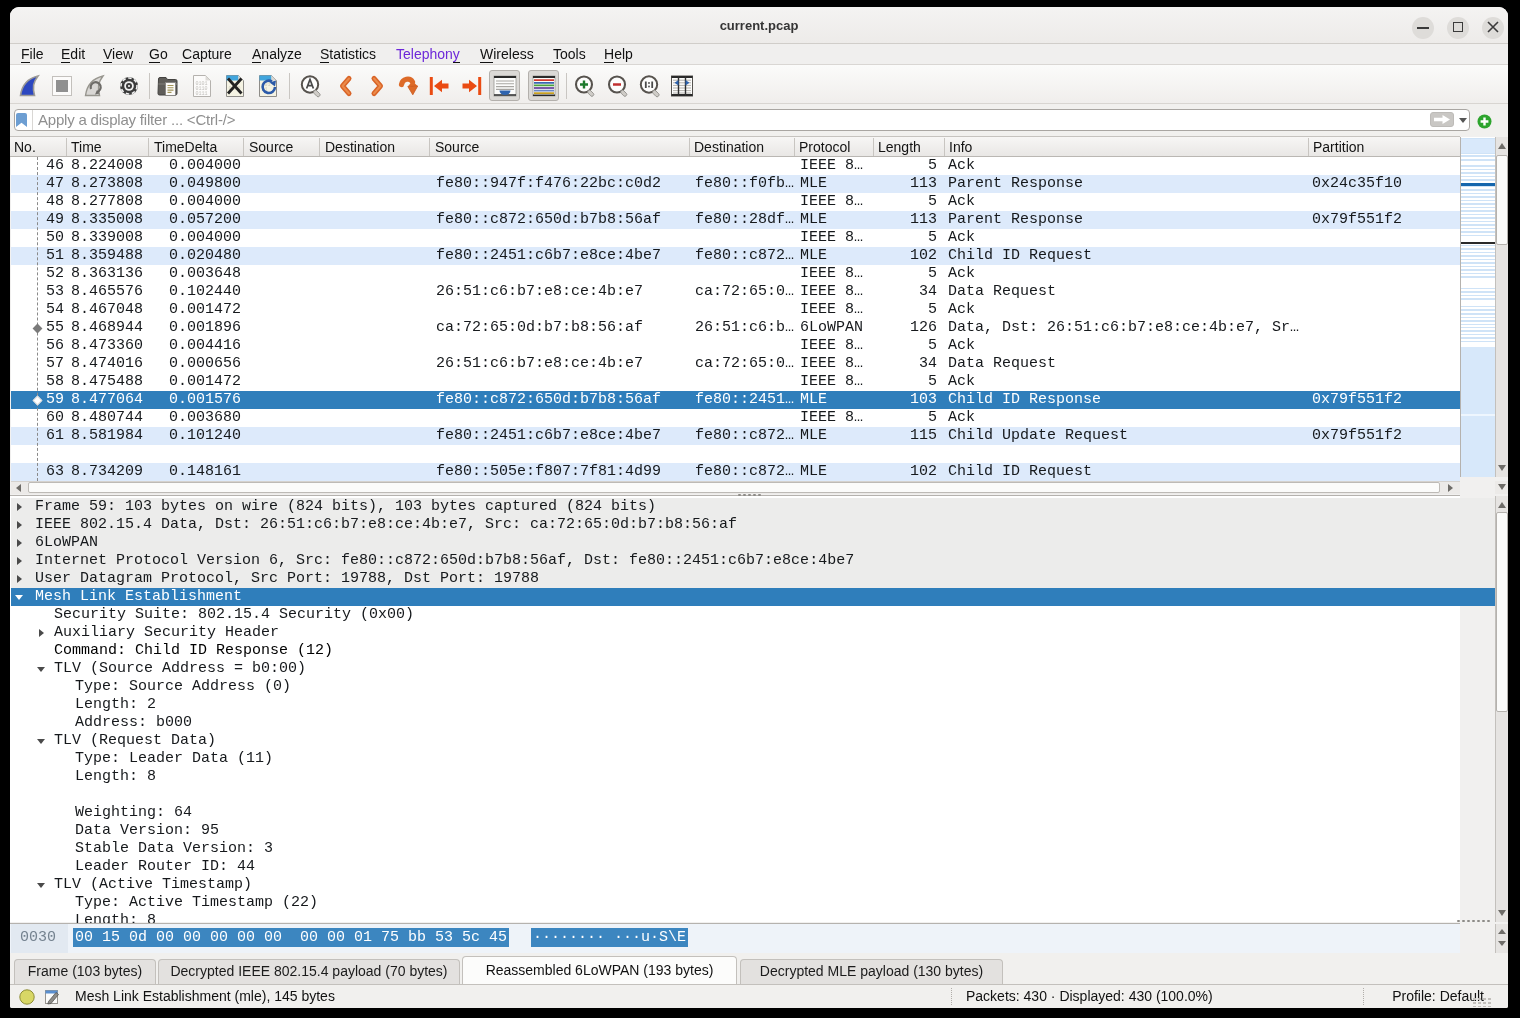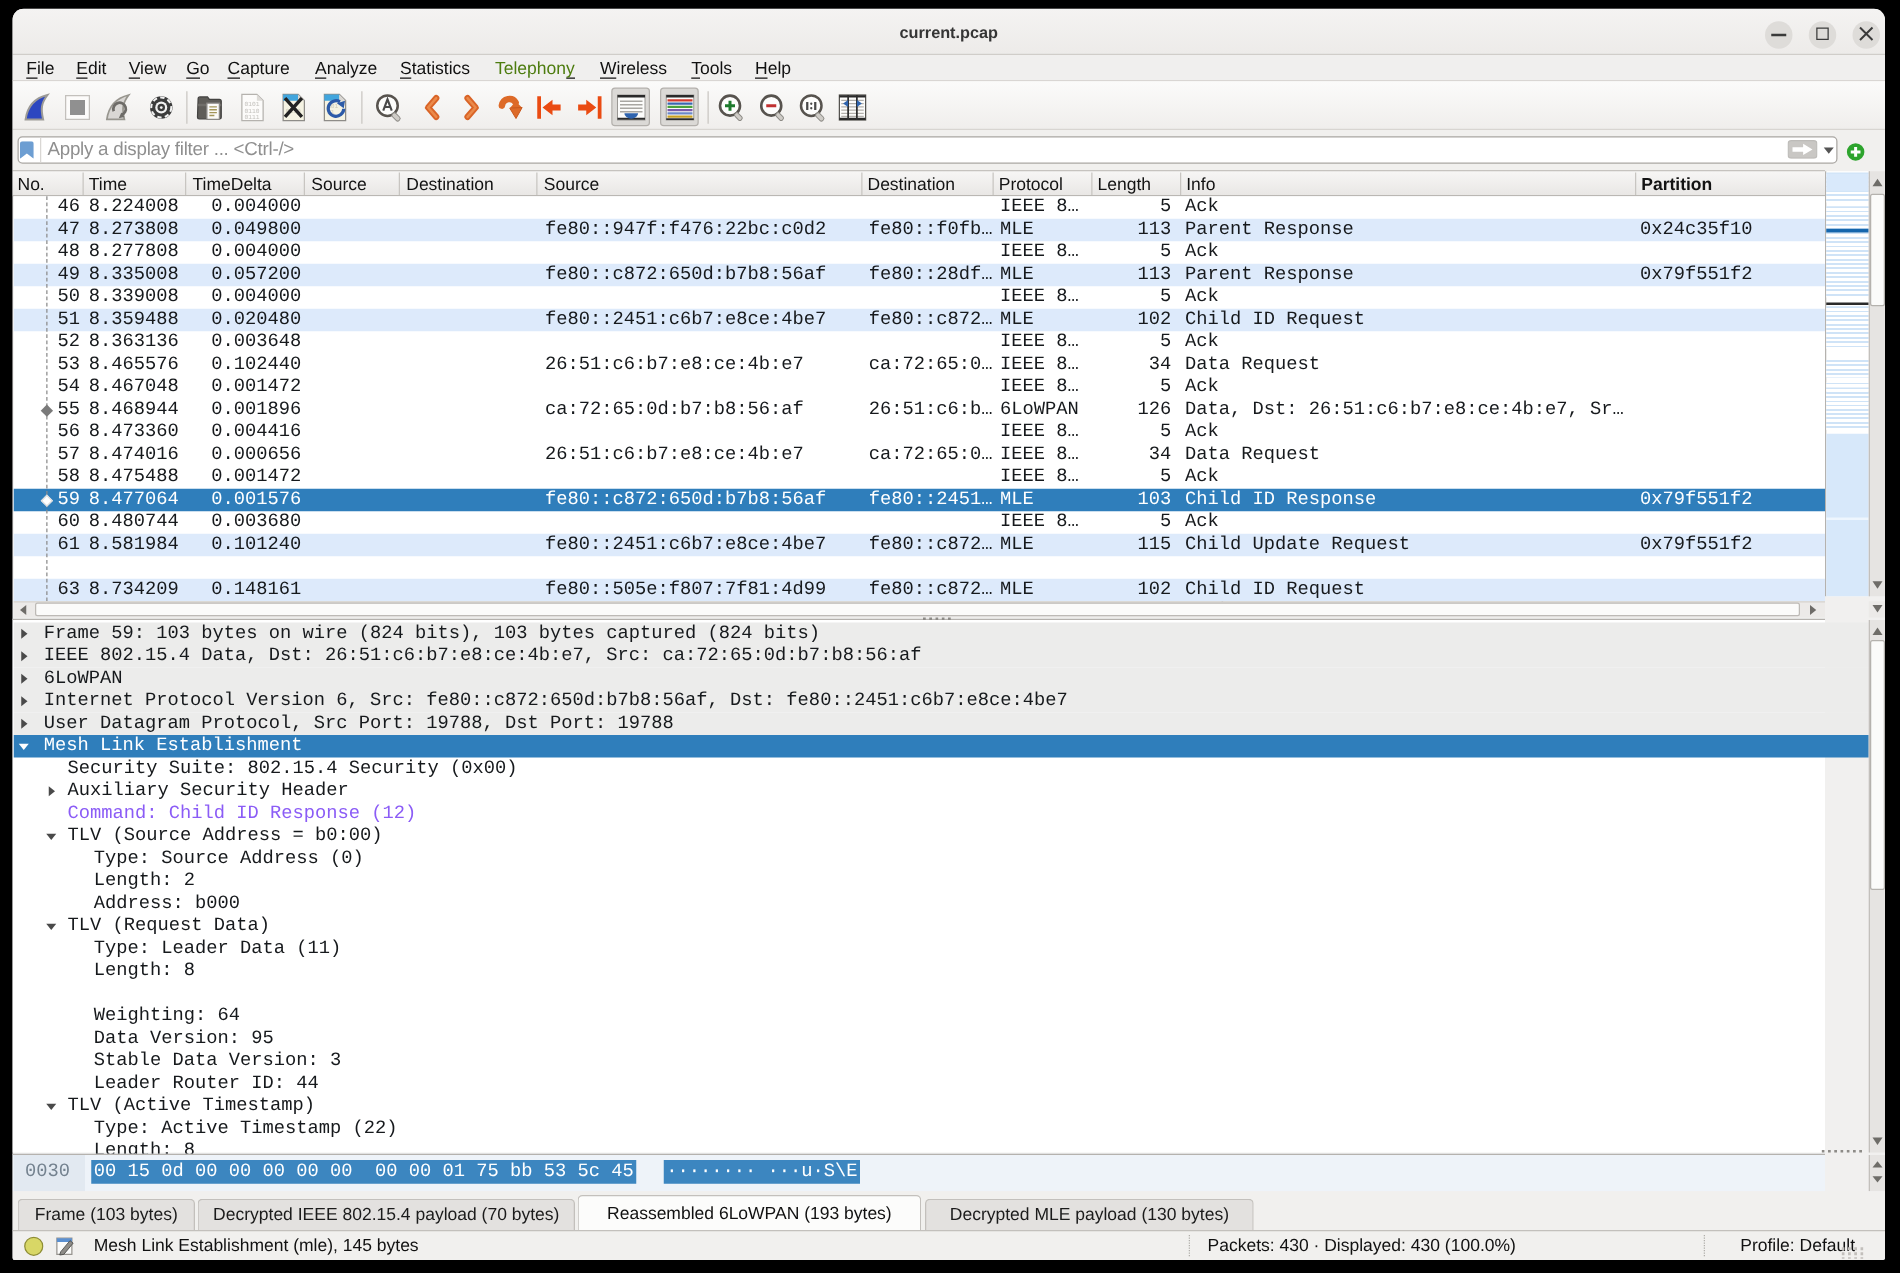--- a/index.html
+++ b/index.html
@@ -28,21 +28,21 @@
         <path d="M1 1 L11 11 M11 1 L1 11" stroke="#3a3a3a" stroke-width="1.6"></path>
       </svg>
 <div class="a" style="left:10px;top:44px;width:1498px;height:21px;background:#f0efee;border-bottom:1px solid #d9d6d3"></div>
 <div class="a" style="left:21px;top:45px;height:20px;line-height:19px;font-size:14px;color:#111"><span style="border-bottom:1.5px solid #111">F</span>ile</div>
 <div class="a" style="left:61px;top:45px;height:20px;line-height:19px;font-size:14px;color:#111"><span style="border-bottom:1.5px solid #111">E</span>dit</div>
 <div class="a" style="left:103px;top:45px;height:20px;line-height:19px;font-size:14px;color:#111"><span style="border-bottom:1.5px solid #111">V</span>iew</div>
 <div class="a" style="left:149px;top:45px;height:20px;line-height:19px;font-size:14px;color:#111"><span style="border-bottom:1.5px solid #111">G</span>o</div>
 <div class="a" style="left:182px;top:45px;height:20px;line-height:19px;font-size:14px;color:#111"><span style="border-bottom:1.5px solid #111">C</span>apture</div>
 <div class="a" style="left:252px;top:45px;height:20px;line-height:19px;font-size:14px;color:#111"><span style="border-bottom:1.5px solid #111">A</span>nalyze</div>
 <div class="a" style="left:320px;top:45px;height:20px;line-height:19px;font-size:14px;color:#111"><span style="border-bottom:1.5px solid #111">S</span>tatistics</div>
-<div class="a" style="left:396px;top:45px;height:32px;line-height:19px;font-size:14px;color:#4d7c0f">Telephon<span style="border-bottom:1.5px solid #111">y</span></div>
+<div class="a" style="left:396px;top:45px;height:32px;line-height:19px;font-size:14px;color:#6d28d9">Telephon<span style="border-bottom:1.5px solid #111">y</span></div>
 <div class="a" style="left:480px;top:45px;height:32px;line-height:19px;font-size:14px;color:#111"><span style="border-bottom:1.5px solid #111">W</span>ireless</div>
 <div class="a" style="left:553px;top:45px;height:20px;line-height:19px;font-size:14px;color:#111"><span style="border-bottom:1.5px solid #111">T</span>ools</div>
 <div class="a" style="left:604px;top:45px;height:20px;line-height:19px;font-size:14px;color:#111"><span style="border-bottom:1.5px solid #111">H</span>elp</div>
 <div class="a" style="left:10px;top:65px;width:1498px;height:39px;background:linear-gradient(#fbfbfa,#f0eeec);border-bottom:1px solid #d8d5d1"></div>
 <div class="a" style="left:149px;top:73px;width:1px;height:26px;background:#c9c6c2"></div>
 <div class="a" style="left:288.5px;top:73px;width:1px;height:26px;background:#c9c6c2"></div>
 <div class="a" style="left:566px;top:73px;width:1px;height:26px;background:#c9c6c2"></div>
 <div class="a" style="left:489px;top:70px;width:31px;height:31px;background:#dbd9d6;border:1px solid #b3b0ac;border-radius:3px"></div>
 <div class="a" style="left:528px;top:70px;width:31px;height:31px;background:#dbd9d6;border:1px solid #b3b0ac;border-radius:3px"></div>
 <svg class="a" style="left:18.0px;top:74.0px" width="24" height="24" viewBox="0 0 24 24">
@@ -181,21 +181,21 @@
 <div class="a" style="left:14px;top:137px;height:20px;line-height:20px;font-size:14px;font-weight:500;color:#131313">No.</div>
 <div class="a" style="left:71px;top:137px;height:20px;line-height:20px;font-size:14px;font-weight:500;color:#131313">Time</div>
 <div class="a" style="left:154px;top:137px;height:20px;line-height:20px;font-size:14px;font-weight:500;color:#131313">TimeDelta</div>
 <div class="a" style="left:249px;top:137px;height:20px;line-height:20px;font-size:14px;font-weight:500;color:#131313">Source</div>
 <div class="a" style="left:325px;top:137px;height:20px;line-height:20px;font-size:14px;font-weight:500;color:#131313">Destination</div>
 <div class="a" style="left:435px;top:137px;height:20px;line-height:20px;font-size:14px;font-weight:500;color:#131313">Source</div>
 <div class="a" style="left:694px;top:137px;height:20px;line-height:20px;font-size:14px;font-weight:500;color:#131313">Destination</div>
 <div class="a" style="left:799px;top:137px;height:20px;line-height:20px;font-size:14px;font-weight:500;color:#131313">Protocol</div>
 <div class="a" style="left:878px;top:137px;height:20px;line-height:20px;font-size:14px;font-weight:500;color:#131313">Length</div>
 <div class="a" style="left:949px;top:137px;height:20px;line-height:20px;font-size:14px;font-weight:500;color:#131313">Info</div>
-<div class="a" style="left:1313px;top:137px;height:20px;line-height:20px;font-size:14px;font-weight:700;color:#131313">Partition</div>
+<div class="a" style="left:1313px;top:137px;height:20px;line-height:20px;font-size:14px;font-weight:400;color:#131313">Partition</div>
 <div class="a" style="left:66px;top:138px;width:1px;height:18px;background:#c8c5c1"></div>
 <div class="a" style="left:148px;top:138px;width:1px;height:18px;background:#c8c5c1"></div>
 <div class="a" style="left:243px;top:138px;width:1px;height:18px;background:#c8c5c1"></div>
 <div class="a" style="left:319px;top:138px;width:1px;height:18px;background:#c8c5c1"></div>
 <div class="a" style="left:429px;top:138px;width:1px;height:18px;background:#c8c5c1"></div>
 <div class="a" style="left:689px;top:138px;width:1px;height:18px;background:#c8c5c1"></div>
 <div class="a" style="left:794px;top:138px;width:1px;height:18px;background:#c8c5c1"></div>
 <div class="a" style="left:873px;top:138px;width:1px;height:18px;background:#c8c5c1"></div>
 <div class="a" style="left:944px;top:138px;width:1px;height:18px;background:#c8c5c1"></div>
 <div class="a" style="left:1308px;top:138px;width:1px;height:18px;background:#c8c5c1"></div>
@@ -268,21 +268,21 @@
       <div class="dr" style="top:552px;color:#16191c"><span style="position:absolute;left:24px">Internet Protocol Version 6, Src: fe80::c872:650d:b7b8:56af, Dst: fe80::2451:c6b7:e8ce:4be7</span></div>
 <div class="a" style="left:11px;top:570px;width:1484px;height:18px;background:#ececeb"></div>
 <div class="a" style="left:17px;top:575px;width:0;height:0;border-left:5px solid #4a4a4a;border-top:4px solid transparent;border-bottom:4px solid transparent"></div>
       <div class="dr" style="top:570px;color:#16191c"><span style="position:absolute;left:24px">User Datagram Protocol, Src Port: 19788, Dst Port: 19788</span></div>
 <div class="a" style="left:11px;top:588px;width:1484px;height:18px;background:#2f7ebb"></div>
 <div class="a" style="left:15px;top:595px;width:0;height:0;border-top:5px solid #fff;border-left:4px solid transparent;border-right:4px solid transparent"></div>
       <div class="dr" style="top:588px;color:#fff"><span style="position:absolute;left:24px">Mesh Link Establishment</span></div>
 <div class="dr" style="top:606px;color:#16191c"><span style="position:absolute;left:43px">Security Suite: 802.15.4 Security (0x00)</span></div>
 <div class="a" style="left:39px;top:629px;width:0;height:0;border-left:5px solid #4a4a4a;border-top:4px solid transparent;border-bottom:4px solid transparent"></div>
       <div class="dr" style="top:624px;color:#16191c"><span style="position:absolute;left:43px">Auxiliary Security Header</span></div>
-<div class="dr" style="top:642px;color:#8b5cf6"><span style="position:absolute;left:43px">Command: Child ID Response (12)</span></div>
+<div class="dr" style="top:642px;color:#000000"><span style="position:absolute;left:43px">Command: Child ID Response (12)</span></div>
 <div class="a" style="left:37px;top:667px;width:0;height:0;border-top:5px solid #4a4a4a;border-left:4px solid transparent;border-right:4px solid transparent"></div>
       <div class="dr" style="top:660px;color:#16191c"><span style="position:absolute;left:43px">TLV (Source Address = b0:00)</span></div>
 <div class="dr" style="top:678px;color:#16191c"><span style="position:absolute;left:64px">Type: Source Address (0)</span></div>
 <div class="dr" style="top:696px;color:#16191c"><span style="position:absolute;left:64px">Length: 2</span></div>
 <div class="dr" style="top:714px;color:#16191c"><span style="position:absolute;left:64px">Address: b000</span></div>
 <div class="a" style="left:37px;top:739px;width:0;height:0;border-top:5px solid #4a4a4a;border-left:4px solid transparent;border-right:4px solid transparent"></div>
       <div class="dr" style="top:732px;color:#16191c"><span style="position:absolute;left:43px">TLV (Request Data)</span></div>
 <div class="dr" style="top:750px;color:#16191c"><span style="position:absolute;left:64px">Type: Leader Data (11)</span></div>
 <div class="dr" style="top:768px;color:#16191c"><span style="position:absolute;left:64px">Length: 8</span></div>
 <div class="dr" style="top:804px;color:#16191c"><span style="position:absolute;left:64px">Weighting: 64</span></div>

